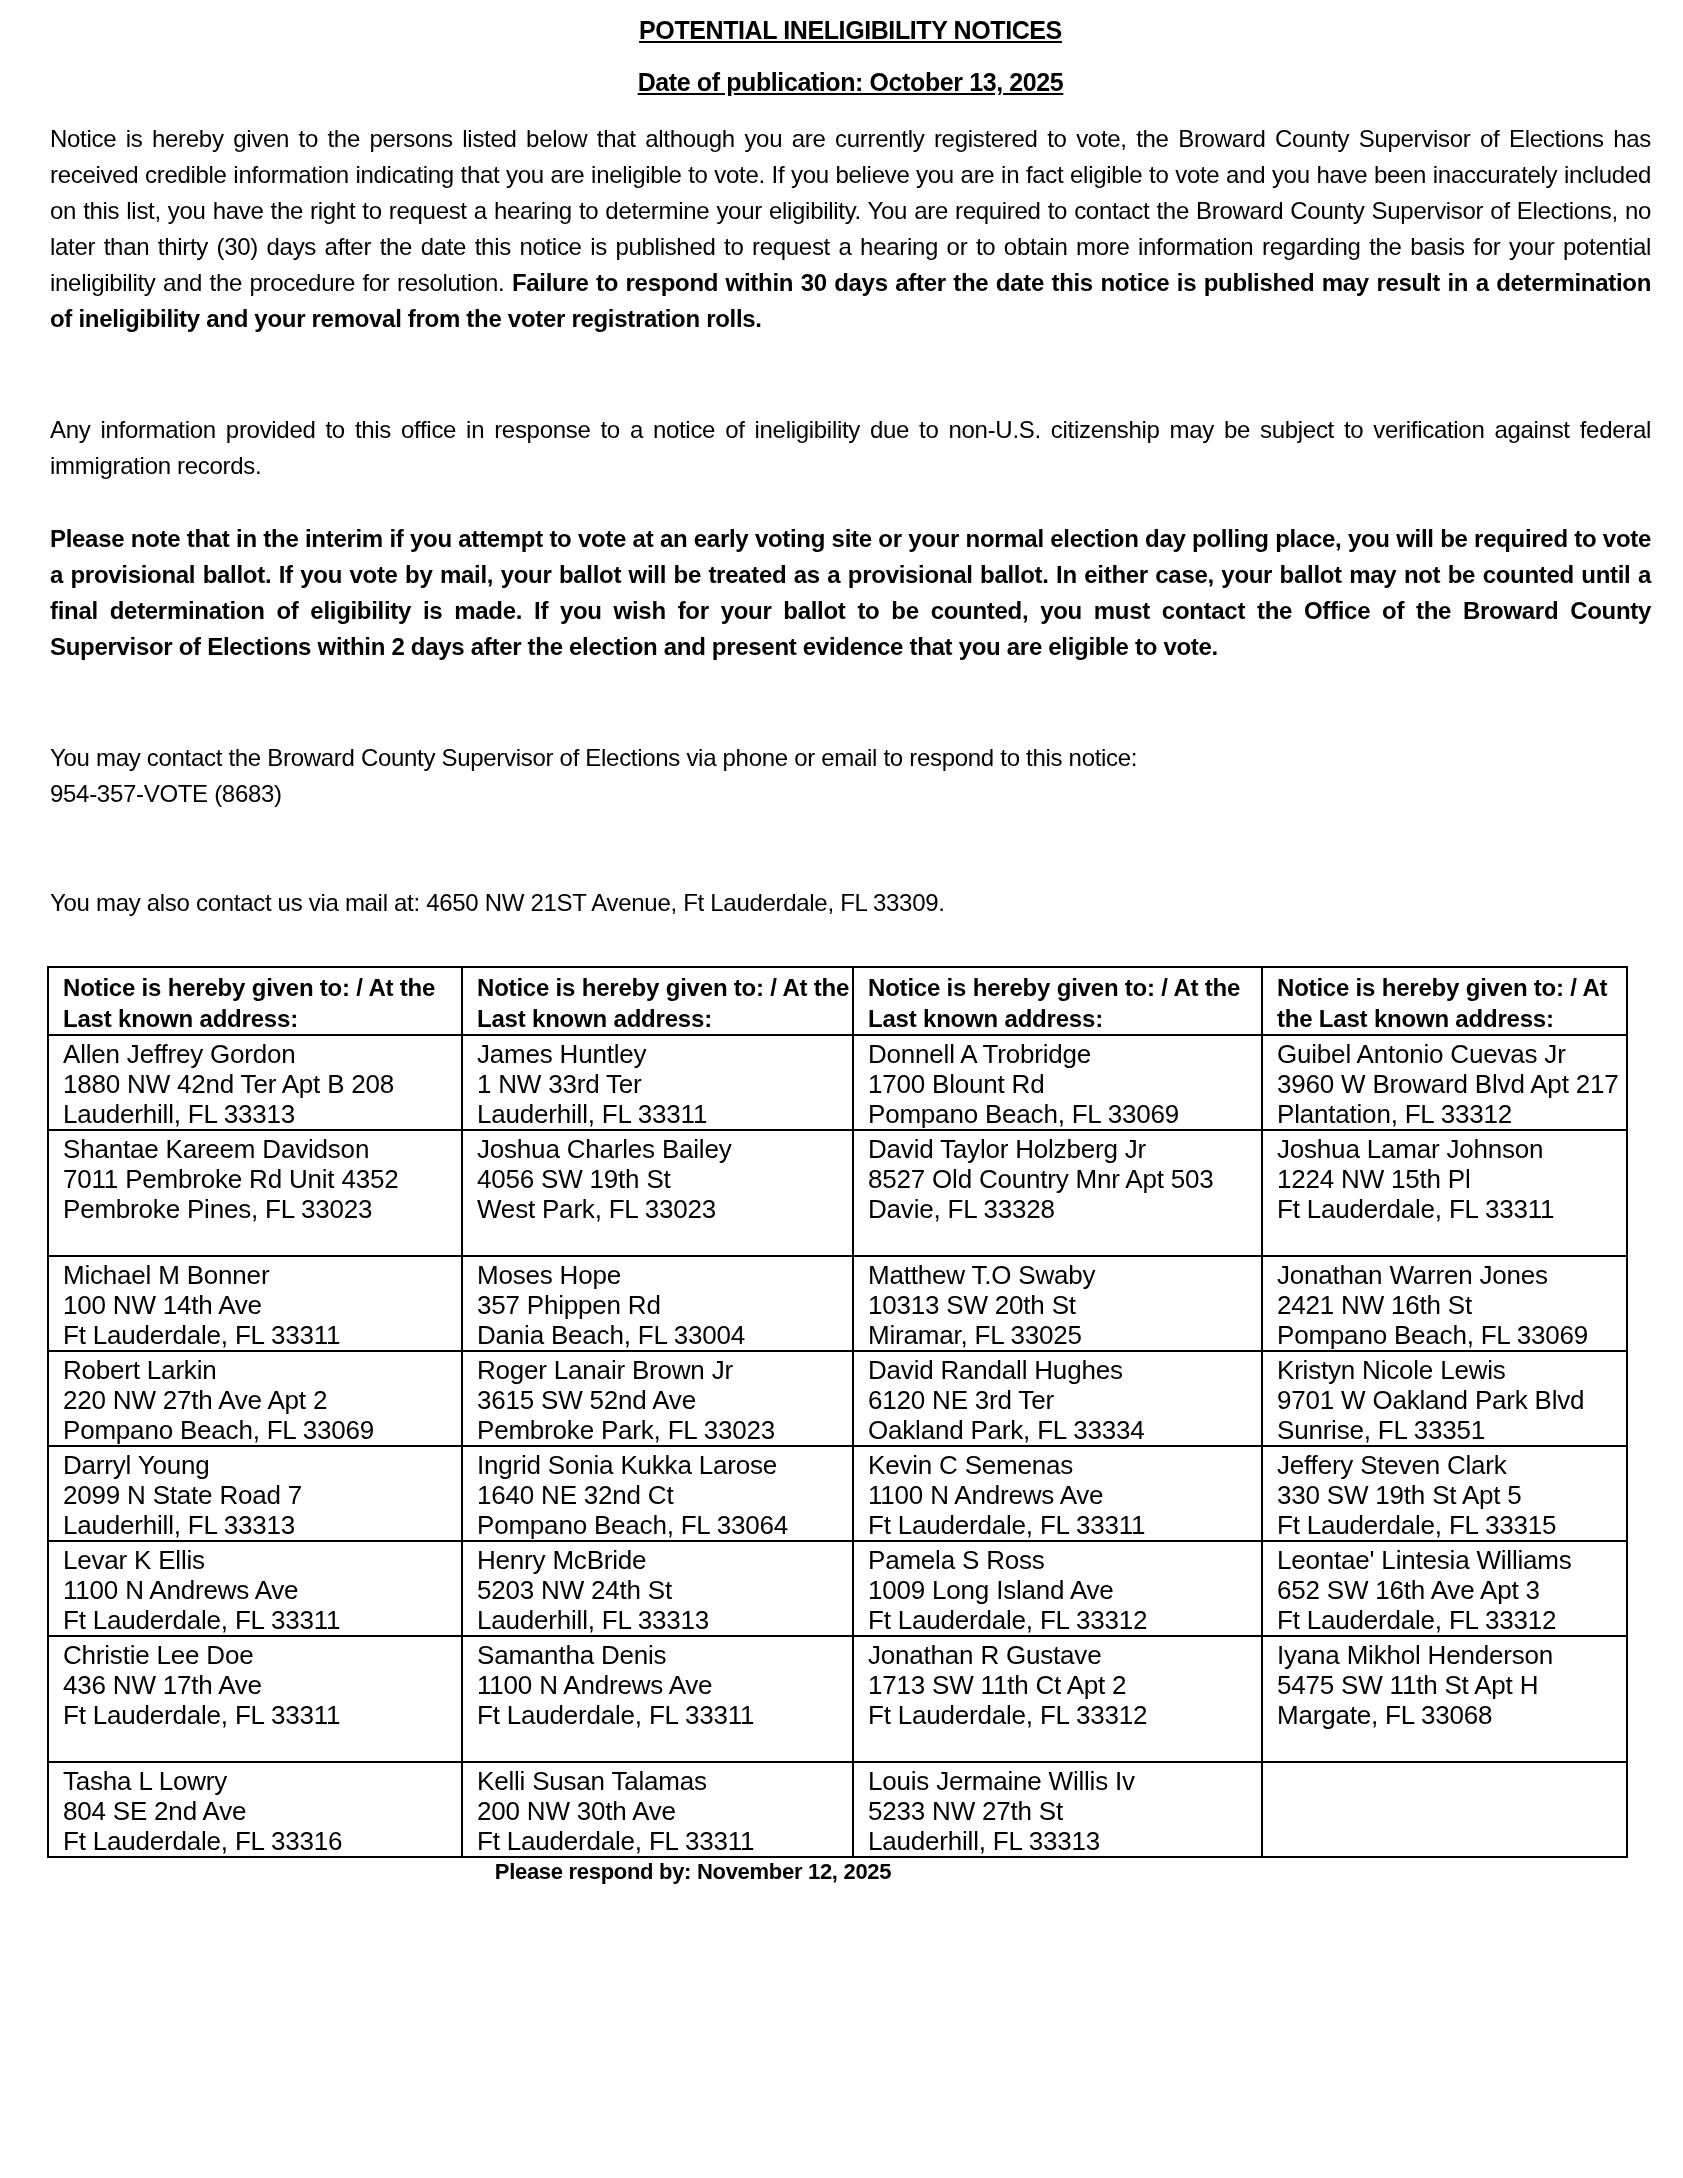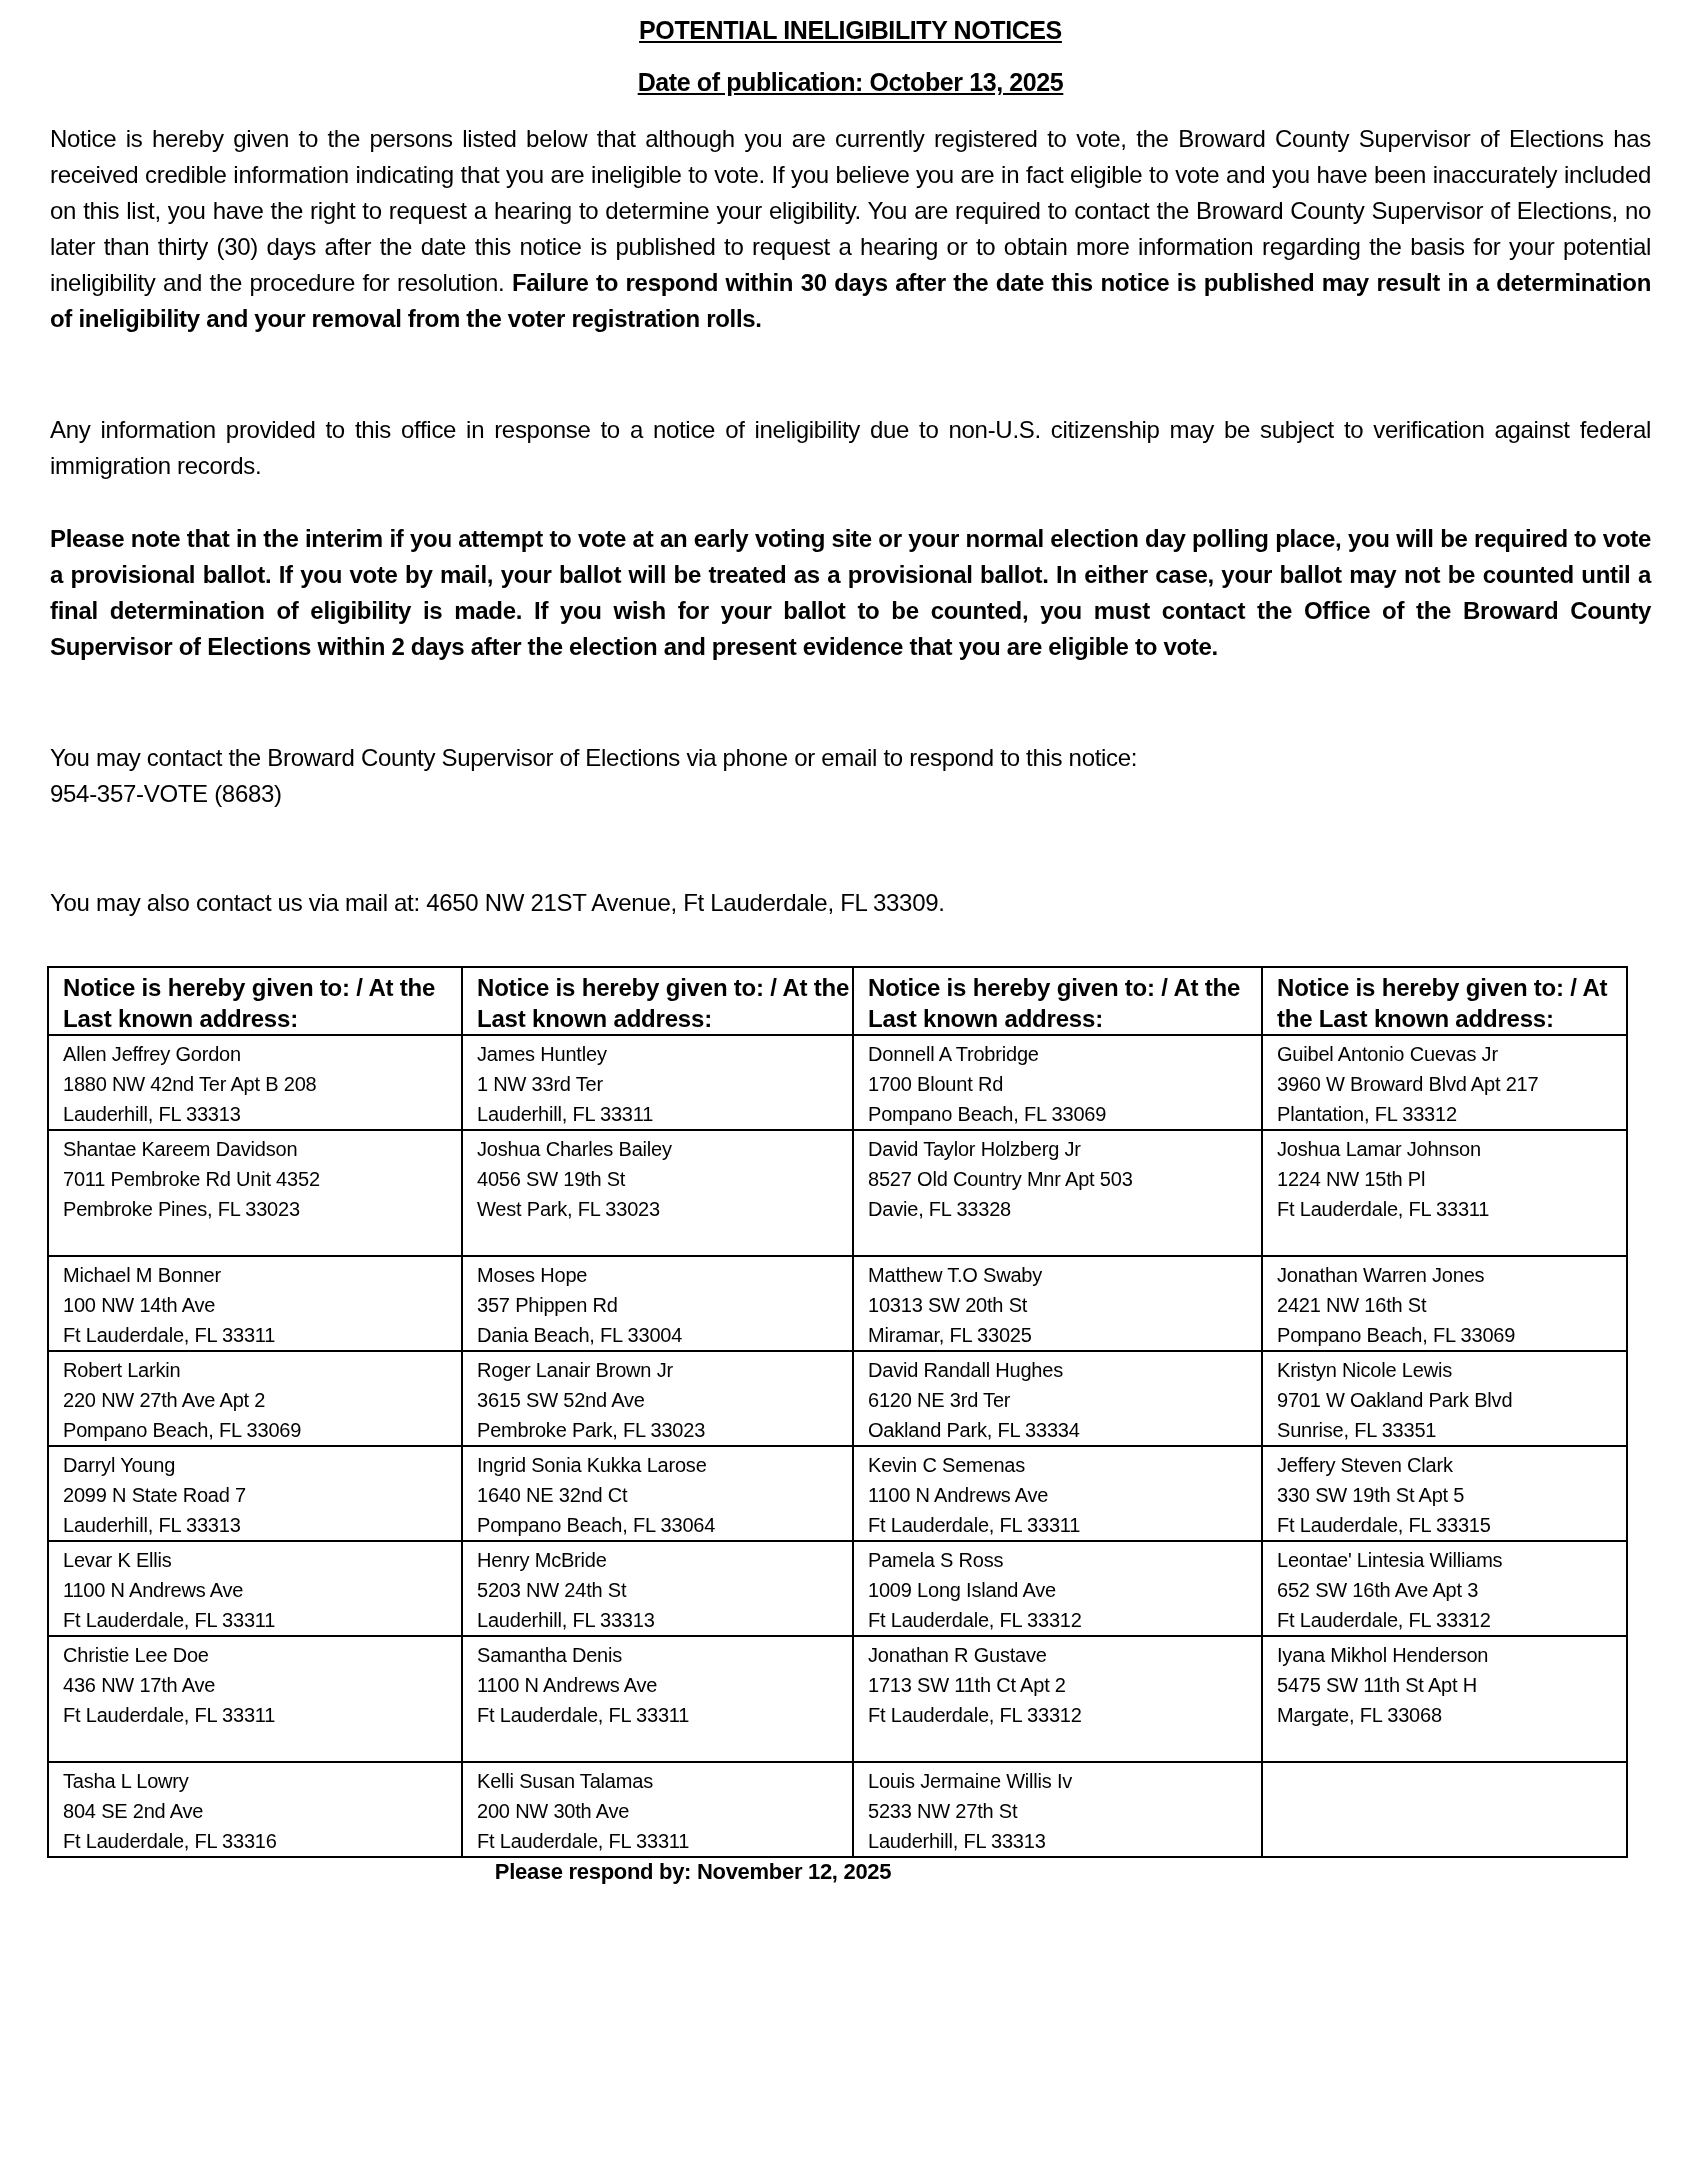--- a/index.html
+++ b/index.html
@@ -20,21 +20,21 @@
   .bold { font-weight:bold; }
   a.email { color:#0000ee; text-decoration:underline; }
   .p5 { top:885px; text-align:left; }
 
   table.notices { position:absolute; left:47px; top:966px; border-collapse:collapse;
                   width:1579px; table-layout:fixed; }
   table.notices th, table.notices td { border:2.5px solid #000; vertical-align:top;
                   padding:3px 0 0 14px; text-align:left; }
   table.notices th { font-weight:bold; font-size:24px; line-height:31px; height:62px;
                      padding-top:4px; letter-spacing:-0.2px; }
-  table.notices td { font-size:20px; line-height:30px; letter-spacing:-0.2px; }
+  table.notices td { font-size:26px; line-height:30px; letter-spacing:-0.2px; }
   tr.r-short td { height:88px; }
   tr.r-tall td { height:121px; }
   .cell-line { display:block; white-space:nowrap; }
 
   .footer { position:absolute; top:1859px; left:0; width:1386px; text-align:center;
             font-weight:bold; font-size:22px; letter-spacing:-0.3px; }
 </style>
 </head>
 <body>
 

